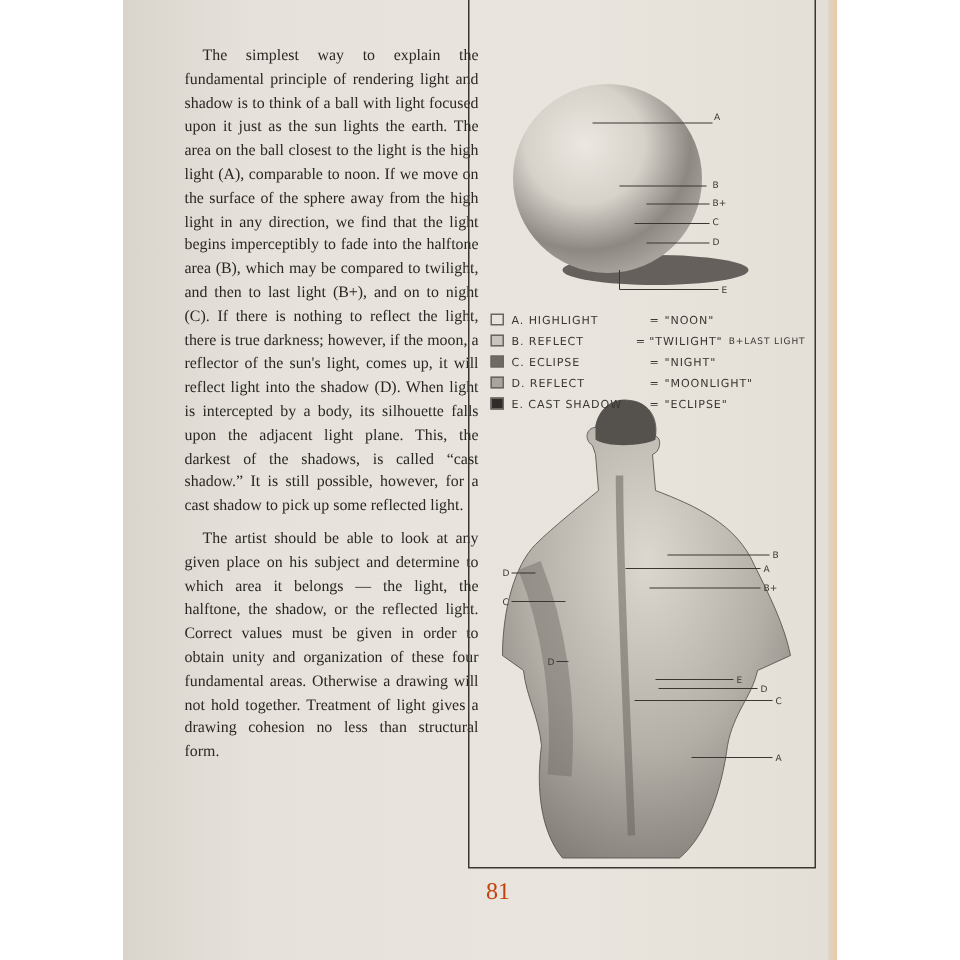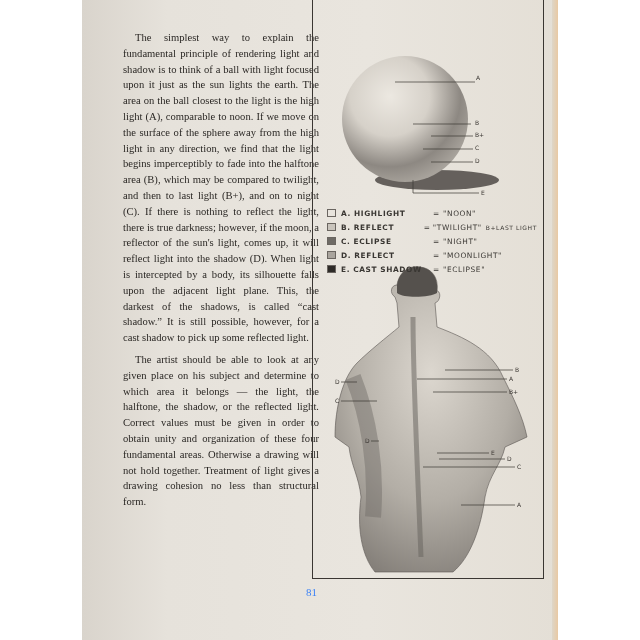--- a/index.html
+++ b/index.html
@@ -21,25 +21,25 @@
     position: absolute; left: 312px; top: -4px; width: 232px; height: 583px;
     border: 1.4px solid #3a3632; box-sizing: border-box;
   }
   .fig-box svg { position: absolute; left: 0; top: 0; }
   .legend {
     position: absolute; left: 327px; top: 206px; width: 210px;
     font-family: "DejaVu Sans", sans-serif; font-size: 7.4px; letter-spacing: 0.6px; color: #3a3733;
   }
   .legend-row { display: flex; align-items: center; height: 14px; white-space: nowrap; }
   .swatch { width: 7px; height: 6px; border: 1px solid #6a6560; margin-right: 5px; flex: none; }
-  .legend-key { width: 92px; display: inline-block; font-weight: bold; }
+  .legend-key { width: 92px; display: inline-block; }
   .legend-eq { width: 10px; display: inline-block; }
   .legend-note { margin-left: 4px; font-size: 6px; }
   .page-number {
-    position: absolute; left: 306px; top: 586px; font-size: 11px; color: #3b82f6;
+    position: absolute; left: 324px; top: 586px; font-size: 16px; color: #c2410c;
   }
   .lbl { font-family: "DejaVu Sans", sans-serif; font-size: 6px; fill: #3a3632; }
 </style>
 </head>
 <body>
 
 <div class="page"></div>
 <div class="page-right-edge"></div>
 
 <div class="text-col">

